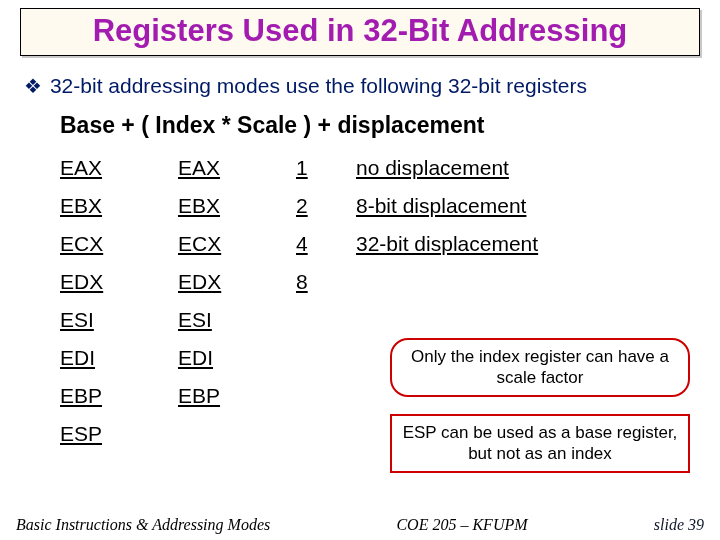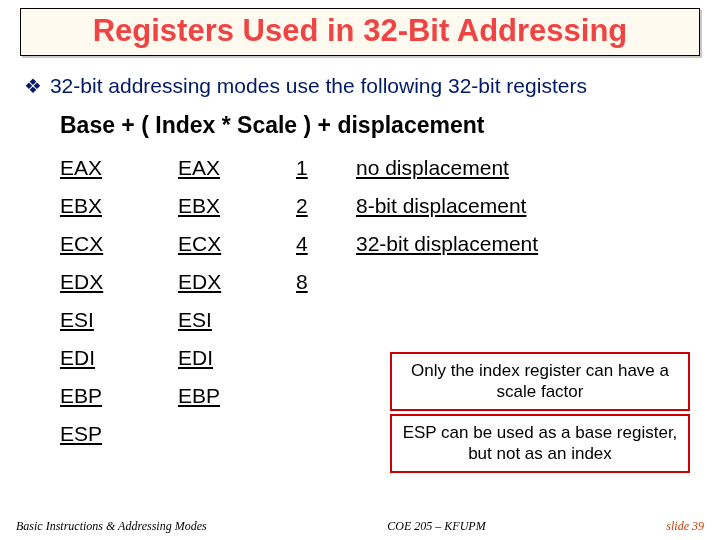--- a/index.html
+++ b/index.html
@@ -14,21 +14,21 @@
     border: 1px solid #000;
     background: #fffaf0;
     text-align: center;
     padding: 4px 0 6px 0;
     box-shadow: 2px 2px 0 #c8c8c8;
   }
   .title-box h1 {
     font-family: "Comic Sans MS", "Comic Sans", cursive, sans-serif;
     font-weight: bold;
     font-size: 31px;
-    color: #ef4444;
+    color: #a21caf;
     display: inline;
   }
   .bullet-row {
     margin: 18px 24px 0 24px;
     display: flex;
     align-items: flex-start;
     color: #001a66;
     font-size: 21px;
   }
   .bullet-glyph {
@@ -65,37 +65,37 @@
     right: 30px;
     width: 300px;
     border: 2px solid #cc0000;
     background: #fff;
     font-size: 17px;
     text-align: center;
     padding: 6px 8px;
     color: #000;
     line-height: 1.25;
   }
-  .note1 { top: 352px; }
+  .note1 { top: 338px; border-radius: 18px; }
   .note2 { top: 414px; margin-left: 28px; }
   .footer {
     position: absolute;
     bottom: 6px;
     left: 0;
     width: 720px;
     display: flex;
     justify-content: space-between;
     font-style: italic;
     font-family: "Times New Roman", Times, serif;
-    font-size: 12px;
+    font-size: 16px;
     padding: 0 16px;
     color: #000;
   }
   .footer .mid { color: #000; }
-  .footer .right { color: #c2410c; font-style: italic; }
+  .footer .right { color: #0f172a; font-style: italic; }
 </style>
 </head>
 <body>
 
 <div class="title-box">
   <h1>Registers Used in 32-Bit Addressing</h1>
 </div>
 
 <div class="bullet-row">
   <span class="bullet-glyph">❖</span>

